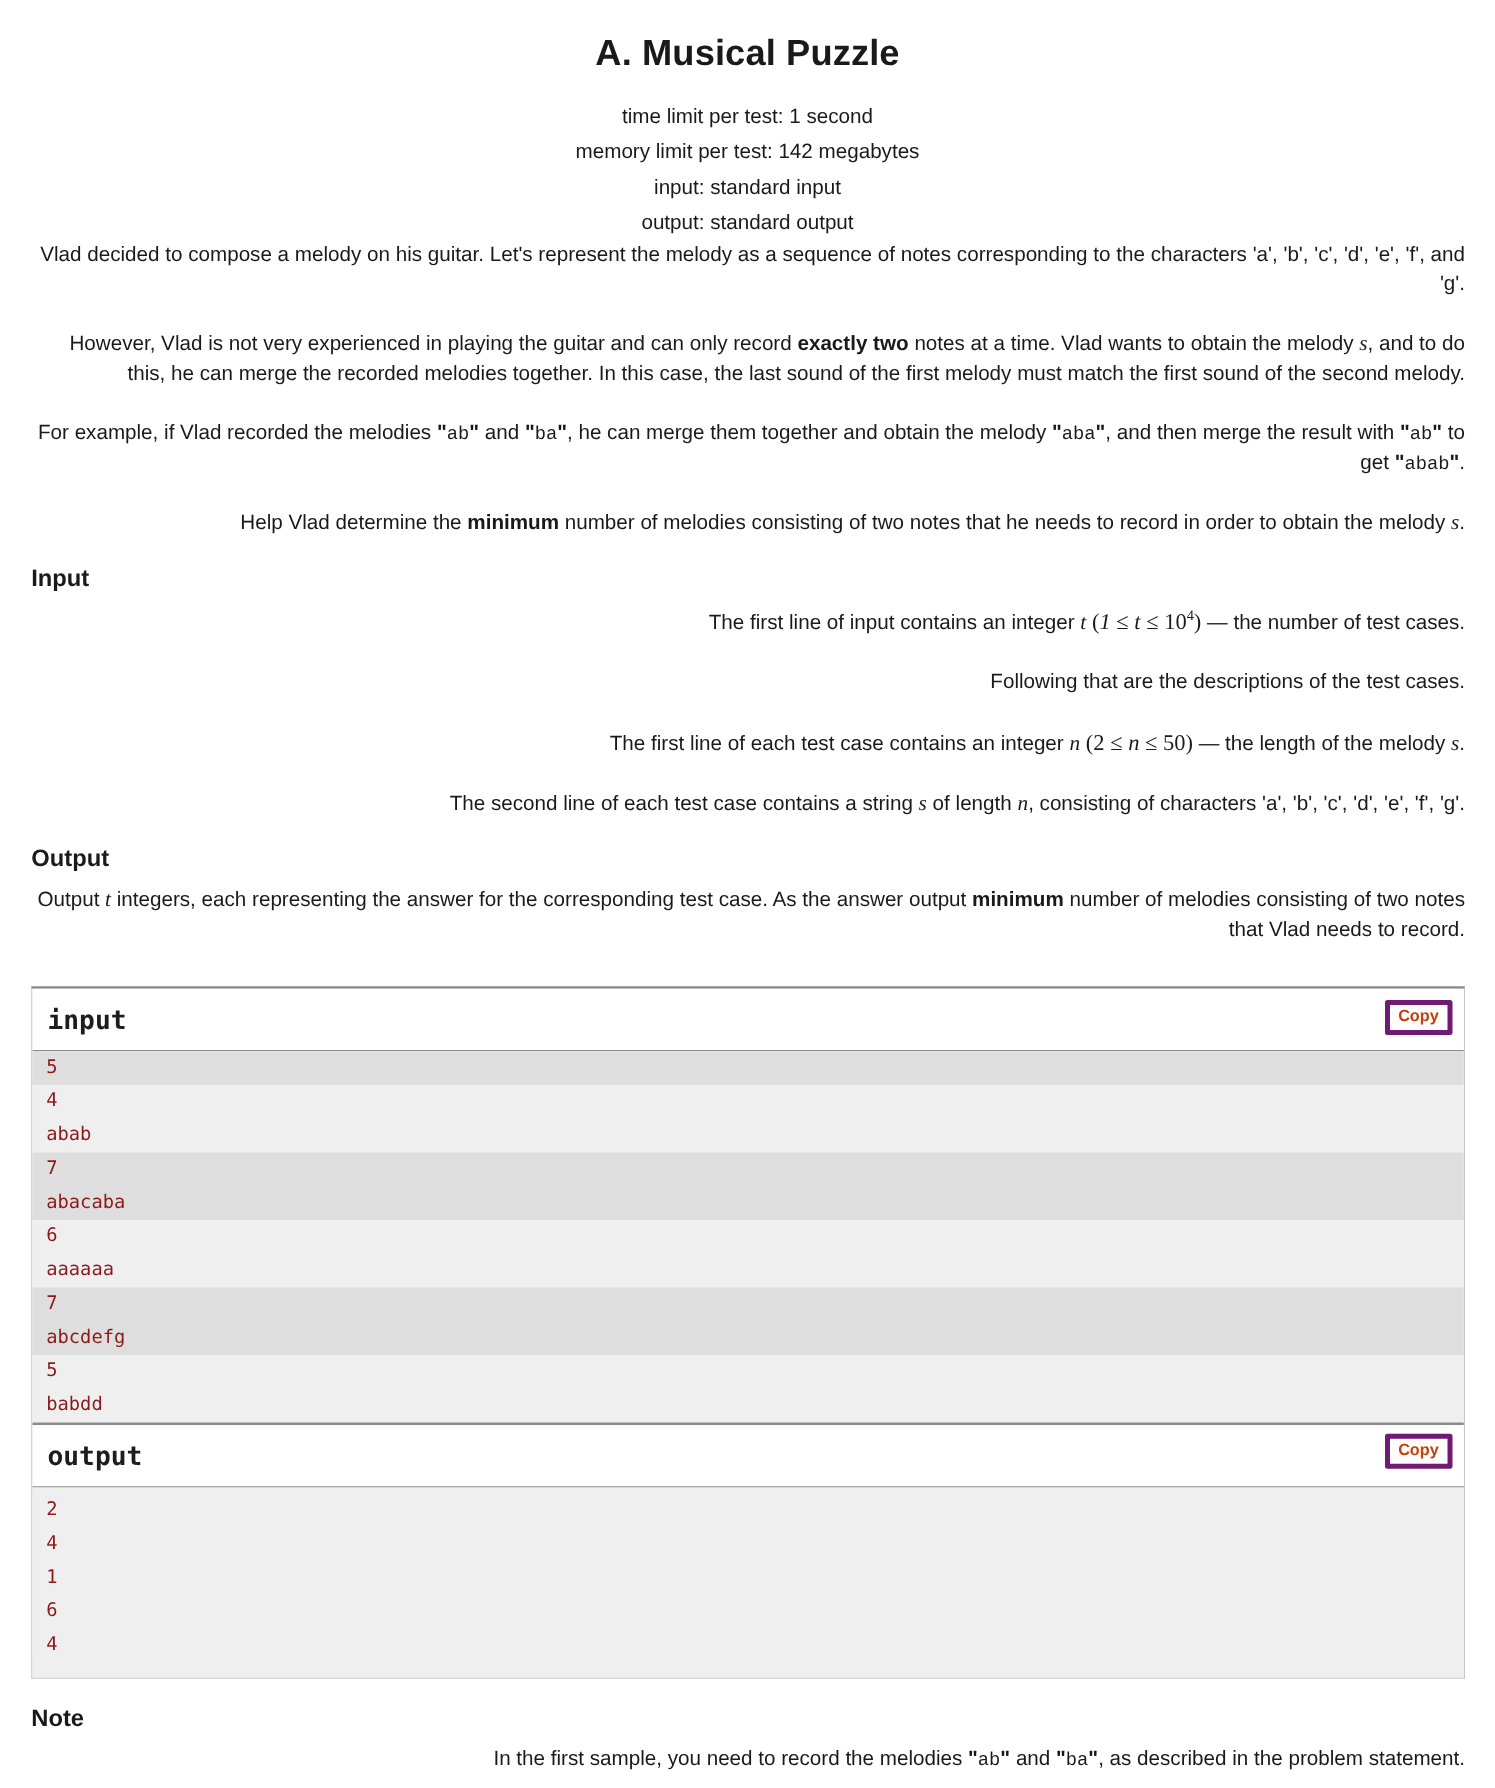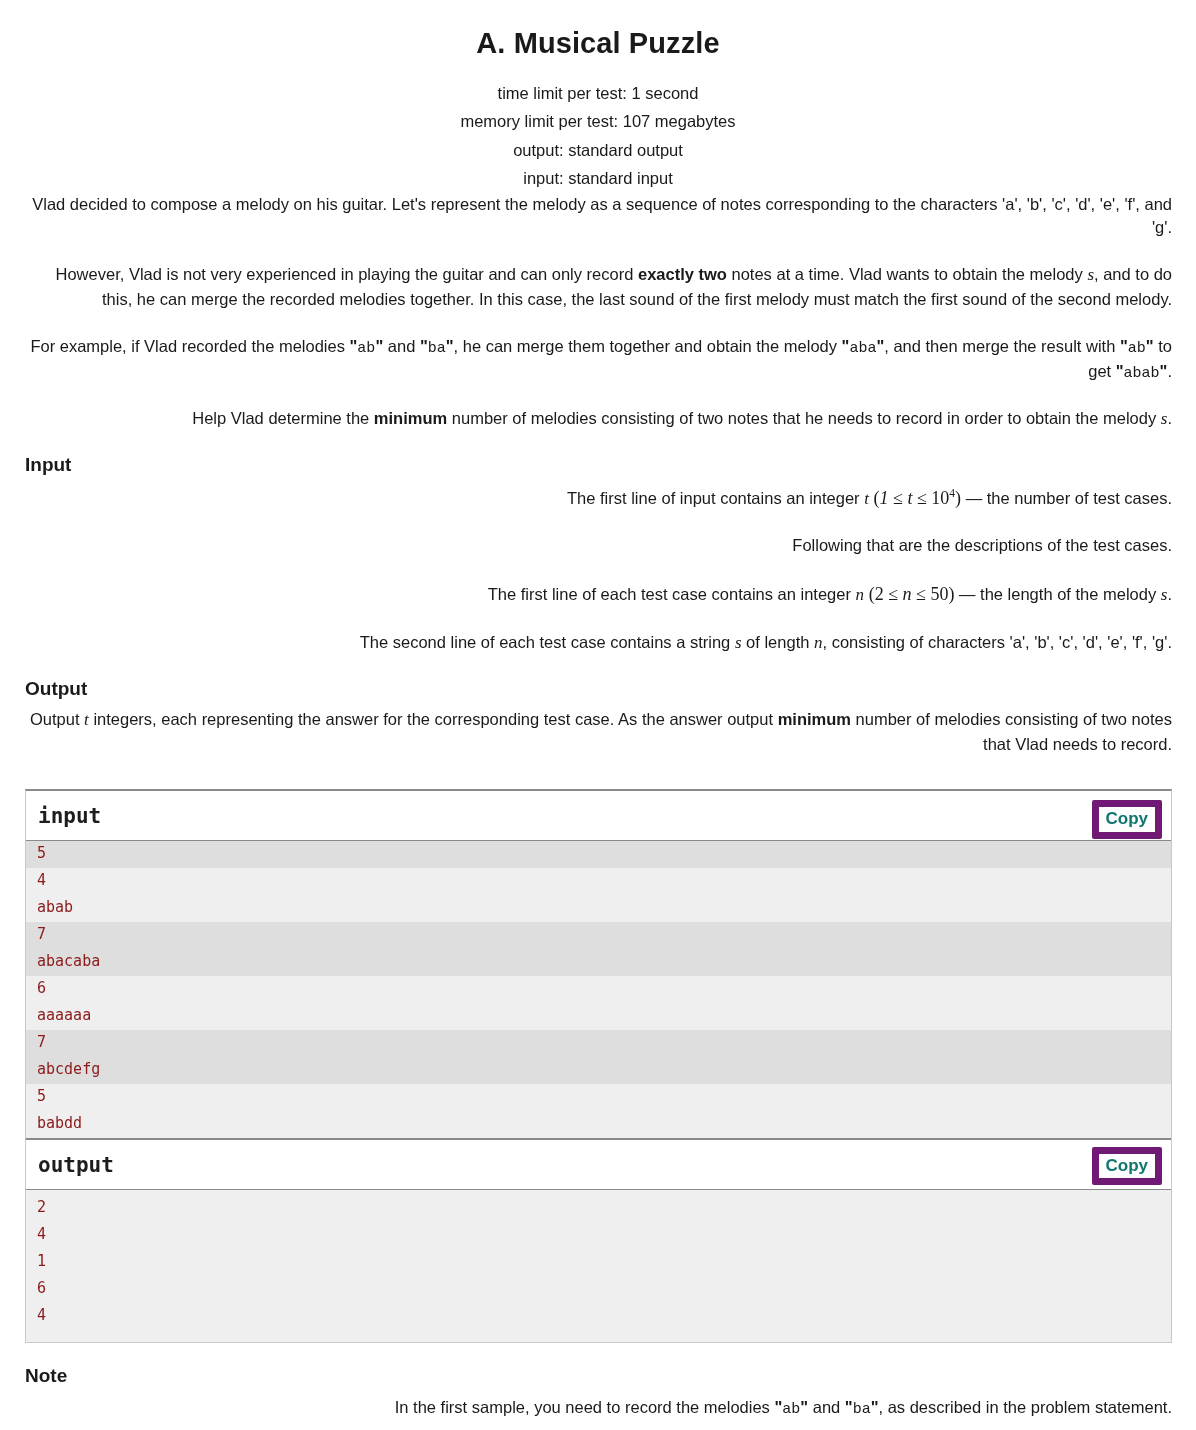--- a/index.html
+++ b/index.html
@@ -112,25 +112,25 @@
     border-bottom: 1px solid #8a8a8a;
     box-sizing: border-box;
   }
   .sample-block + .sample-block .sample-header {
     border-top: 2px solid #8a8a8a;
   }
   .copy-btn {
     position: absolute;
     right: 9px;
     top: 9px;
-    font-size: 17px;
-    font-weight: 700;
-    color: #0f766e;
+    font-size: 13px;
+    font-weight: 700;
+    color: #c2410c;
     background: #fdfdfd;
-    border: 7px solid #701a75;
+    border: 4px solid #701a75;
     border-radius: 2px;
     padding: 2px 7px 3px 7px;
     cursor: pointer;
     line-height: 1.15;
     font-family: "Liberation Sans", sans-serif;
   }
   pre.sample-pre {
     margin: 0;
     padding: 0;
     font-family: "DejaVu Sans Mono", "Liberation Mono", monospace;
@@ -152,23 +152,23 @@
 </style>
 </head>
 <body>
 
 <div class="page">
 
   <h1 class="problem-title">A. Musical Puzzle</h1>
 
   <div class="limits">
     <div>time limit per test: 1 second</div>
-    <div>memory limit per test: 107 megabytes</div>
+    <div>memory limit per test: 142 megabytes</div>
+    <div>input: standard input</div>
     <div>output: standard output</div>
-    <div>input: standard input</div>
   </div>
 
   <div class="content">
 
     <p class="para first-para"><span>Vlad decided to compose a melody on his guitar. Let's represent the melody as a sequence of notes corresponding to the characters 'a', 'b', 'c', 'd', 'e', 'f', and 'g'.</span></p>
     <div class="spacer-para"></div>
 
     <p class="para"><span>However, Vlad is not very experienced in playing the guitar and can only record </span><b>exactly two</b><span> notes at a time. Vlad wants to obtain the melody </span><span class="var">s</span><span>, and to do this, he can merge the recorded melodies together. In this case, the last sound of the first melody must match the first sound of the second melody.</span></p>
     <div class="spacer-para"></div>
 

